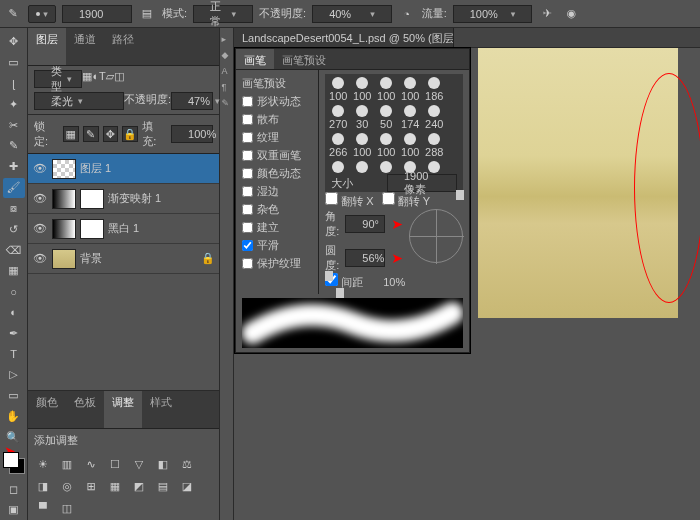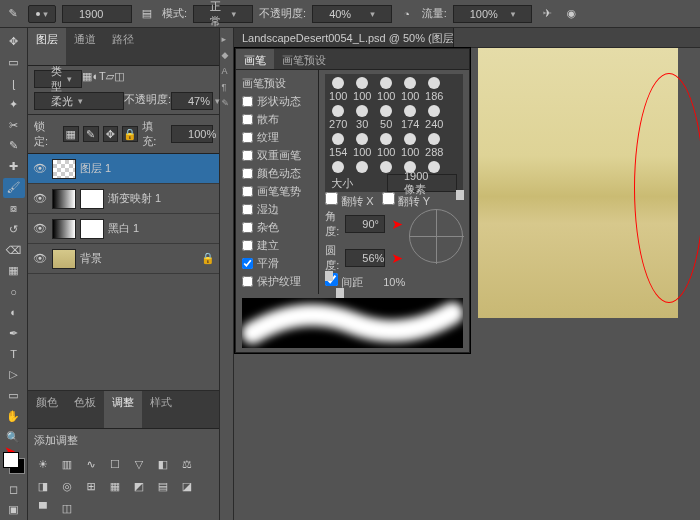--- a/index.html
+++ b/index.html
@@ -258,24 +258,20 @@
       <div class="bp-item">
           <input type="checkbox" style="">
           <span>双重画笔</span>
         </div>
       <div class="bp-item">
           <input type="checkbox" style="">
           <span>颜色动态</span>
         </div>
       <div class="bp-item">
           <input type="checkbox" style="">
-          <span>画笔笔势</span>
-        </div>
-      <div class="bp-item">
-          <input type="checkbox" style="">
           <span>湿边</span>
         </div>
       <div class="bp-item">
           <input type="checkbox" style="">
           <span>杂色</span>
         </div>
       <div class="bp-item">
           <input type="checkbox" style="">
           <span>建立</span>
         </div>
@@ -325,21 +321,21 @@
           <div class="bcell">
             <span class="bdot"></span>
             <span>174</span>
           </div>
           <div class="bcell">
             <span class="bdot"></span>
             <span>240</span>
           </div>
           <div class="bcell">
             <span class="bdot"></span>
-            <span>154</span>
+            <span>266</span>
           </div>
           <div class="bcell">
             <span class="bdot"></span>
             <span>100</span>
           </div>
           <div class="bcell">
             <span class="bdot"></span>
             <span>100</span>
           </div>
           <div class="bcell">

